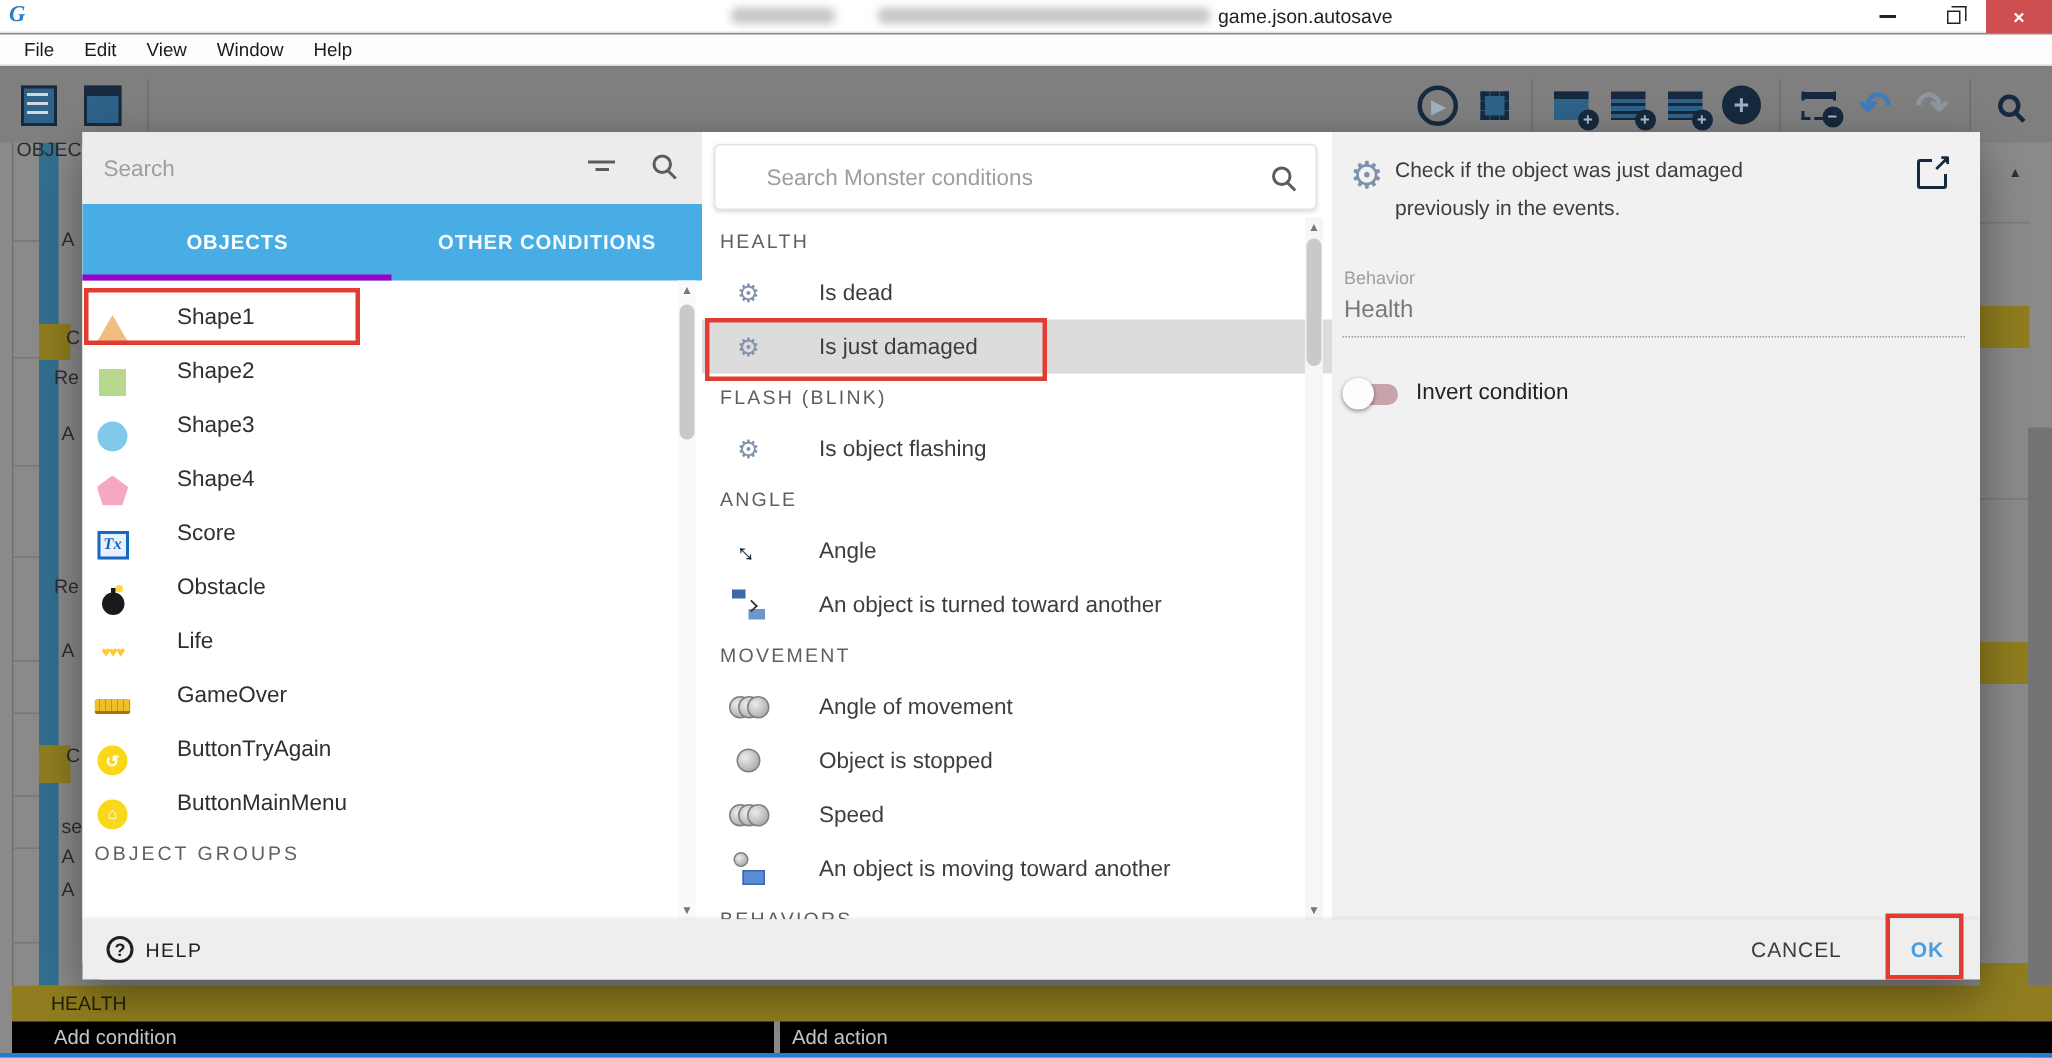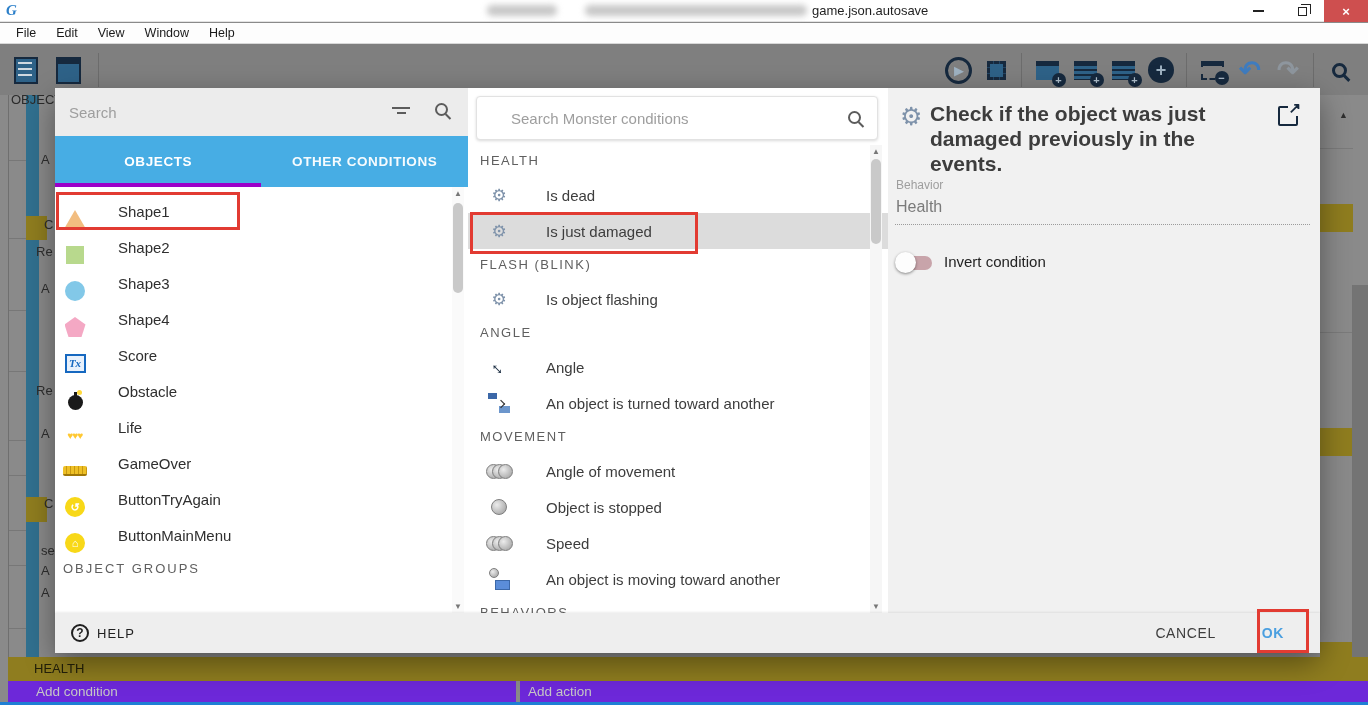--- a/index.html
+++ b/index.html
@@ -61,21 +61,21 @@
   .bg-yellow { position:absolute; left:26px; width:21px; background:#8f7d1f; }
   .bg-tick { position:absolute; left:9px; width:17px; height:1px; background:#777; }
   .bg-frag { position:absolute; font-size:13px; color:#2e2e2e; }
   .bg-start { position:absolute; left:11px; top:92px; font-size:13px; color:#2b2b2b; }
   .bgr-band { position:absolute; left:1320px; width:33px; background:#8f7d1f; }
   .bgr-scroll { position:absolute; left:1352px; width:16px; top:285px; bottom:0; background:#747474; }
   .bgr-arrow { position:absolute; left:1339px; top:110px; font-size:9px; color:#2e2e2e; }
   .bgr-line { position:absolute; left:1320px; width:33px; height:1px; background:#7b7b7b; }
   .bot-band { position:absolute; left:8px; top:657px; width:1360px; height:24px; background:#8f7d1f;
     font-size:13px; color:#23200a; line-height:24px; padding-left:26px; }
-  .bot-cell { position:absolute; top:681px; height:22px; background:#6d28d9; color:#c6c6c6;
+  .bot-cell { position:absolute; top:681px; height:22px; background:#000000; color:#c6c6c6;
     font-size:13.5px; line-height:22px; }
   .bot-cond { left:8px; width:508px; padding-left:28px; }
   .bot-act { left:520px; width:848px; padding-left:8px; }
   .bot-blue { position:absolute; left:0; top:702px; width:1368px; height:3px; background:#1f7fd4; }
 
   
   .dialog { position:absolute; left:55px; top:88px; width:1265px; height:565px; background:#fff;
     border-radius:13px; box-shadow:0 10px 30px rgba(0,0,0,.4); z-index:10; }
   .left-panel { position:absolute; left:0; top:0; width:413px; height:525px; background:#fff; }
   .lp-search { position:absolute; left:0; top:0; width:413px; height:48px; background:#ececec; }
@@ -150,40 +150,40 @@
   .mc { width:15px; height:15px; border-radius:50%; border:1px solid #7e7e7e;
     background:radial-gradient(circle at 35% 35%, #ececec, #9a9a9a); flex:none; }
   .mc.ov { margin-left:-9px; }
   .mc.lone { width:16px; height:16px; }
   .mc.tiny { width:10px; height:10px; position:absolute; left:3px; top:2px; }
   .ci.moving .mrect { position:absolute; right:2px; bottom:2px; width:15px; height:10px;
     background:#5b8dd9; border:1px solid #3c68a8; }
 
   .right-panel { position:absolute; left:833px; top:0; width:432px; height:525px; background:#f1f1f1; }
   .rp-gear { position:absolute; left:12px; top:14px; font-size:25px; color:#7e92aa; }
-  .rp-desc { position:absolute; left:42px; top:13px; width:295px; font-size:21px; color:#3d3d3d; line-height:25px;font-weight:bold; }
+  .rp-desc { position:absolute; left:42px; top:13px; width:295px; font-size:14px; color:#3d3d3d; line-height:25px; }
   .extlink { position:absolute; right:22px; top:18px; width:20px; height:20px;
     border:2.5px solid #16293e; border-radius:2px; }
   .extlink::before { content:""; position:absolute; top:-5px; right:-5px; width:13px; height:13px; background:#f1f1f1; }
   .extlink::after { content:"↗"; position:absolute; top:-9px; right:-5px; font-size:15px; font-weight:700; color:#16293e; }
   .rp-behavior-label { position:absolute; left:8px; top:90px; font-size:12px; color:#9e9e9e; }
   .rp-behavior-value { position:absolute; left:8px; top:110px; font-size:16px; color:#7a7a7a; }
   .rp-dotted { position:absolute; left:7px; right:10px; top:136px; border-bottom:1px dotted #9b9b9b; }
   .toggle { position:absolute; left:10px; top:168px; width:34px; height:14px; border-radius:7px; background:#c8a4aa; }
   .toggle .knob { position:absolute; left:-3px; top:-4px; width:21px; height:21px; border-radius:50%;
     background:#fdfdfd; box-shadow:0 1px 3px rgba(0,0,0,.45); }
   .rp-invert-label { position:absolute; left:56px; top:165px; font-size:15px; color:#232323; }
 
   .dlg-footer { position:absolute; left:0; top:525px; width:1265px; height:40px; background:#eeeeee;
     display:flex; align-items:center; box-shadow:0 -1px 2px rgba(0,0,0,.08); }
   .help-btn { display:flex; align-items:center; gap:8px; margin-left:16px; }
   .help-circle { width:18px; height:18px; border-radius:50%; border:2px solid #1f1f1f; color:#1f1f1f;
     font-size:12px; font-weight:700; display:flex; align-items:center; justify-content:center; }
   .help-label { font-size:13px; color:#1f1f1f; letter-spacing:1px; }
-  .footer-right { margin-left:auto; display:flex; align-items:center; gap:46px; padding-right:36px; }
+  .footer-right { margin-left:auto; display:flex; align-items:center; gap:46px; padding-right:24px; }
   .cancel-btn { font-size:14px; color:#3d3d3d; letter-spacing:.6px; }
   .ok-btn { font-size:14px; color:#4a9fe0; letter-spacing:.6px; font-weight:700; }
 
   .hl { position:absolute; border:3px solid #e23b32; pointer-events:none; z-index:30; }
   #hl-monster { left:1px; top:104px; width:184px; height:38px; }
   #hl-damaged { left:415px; top:124px; width:228px; height:42px; }
   #hl-ok { left:1202px; top:521px; width:52px; height:44px; }
 </style>
 </head>
 <body>

